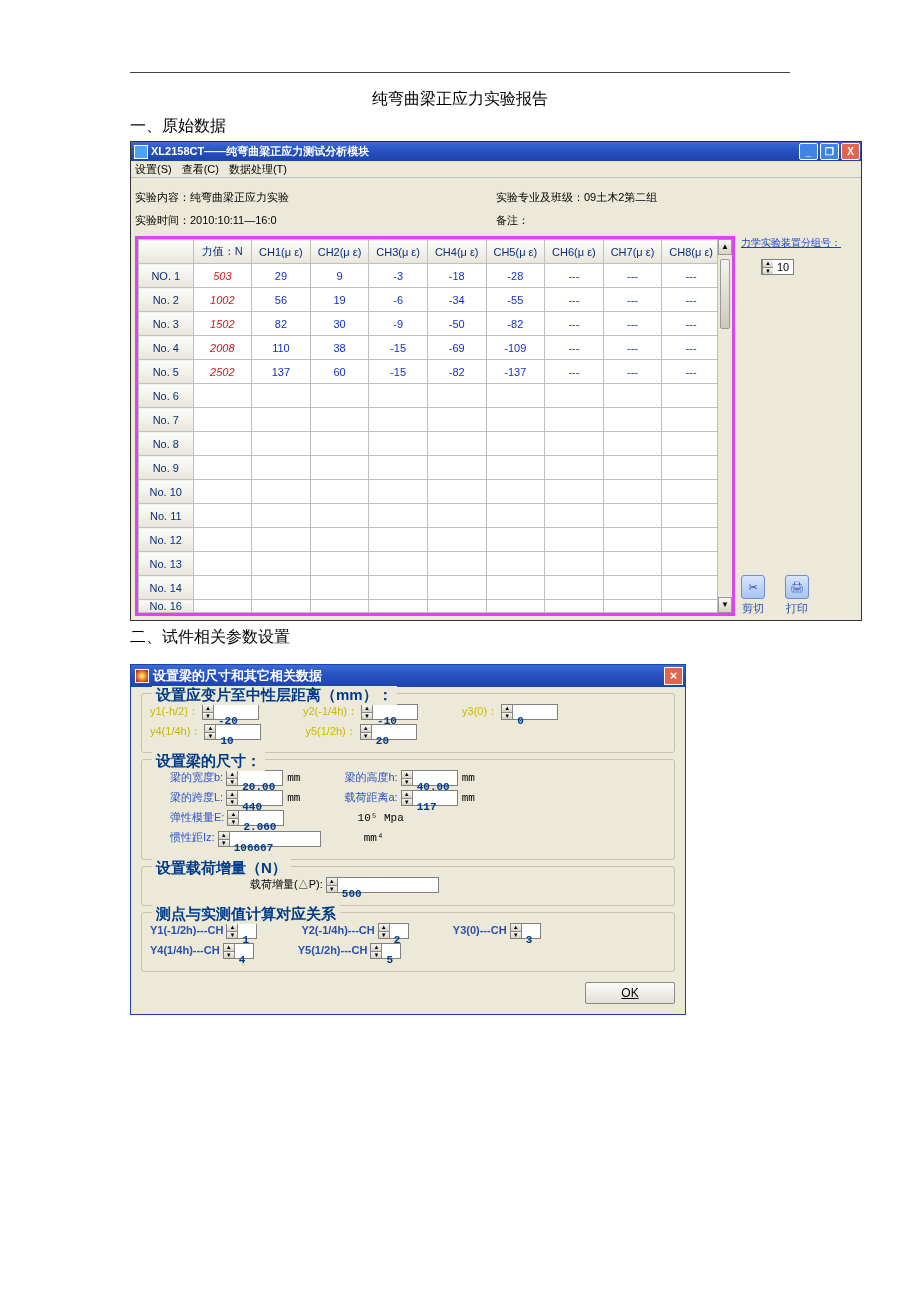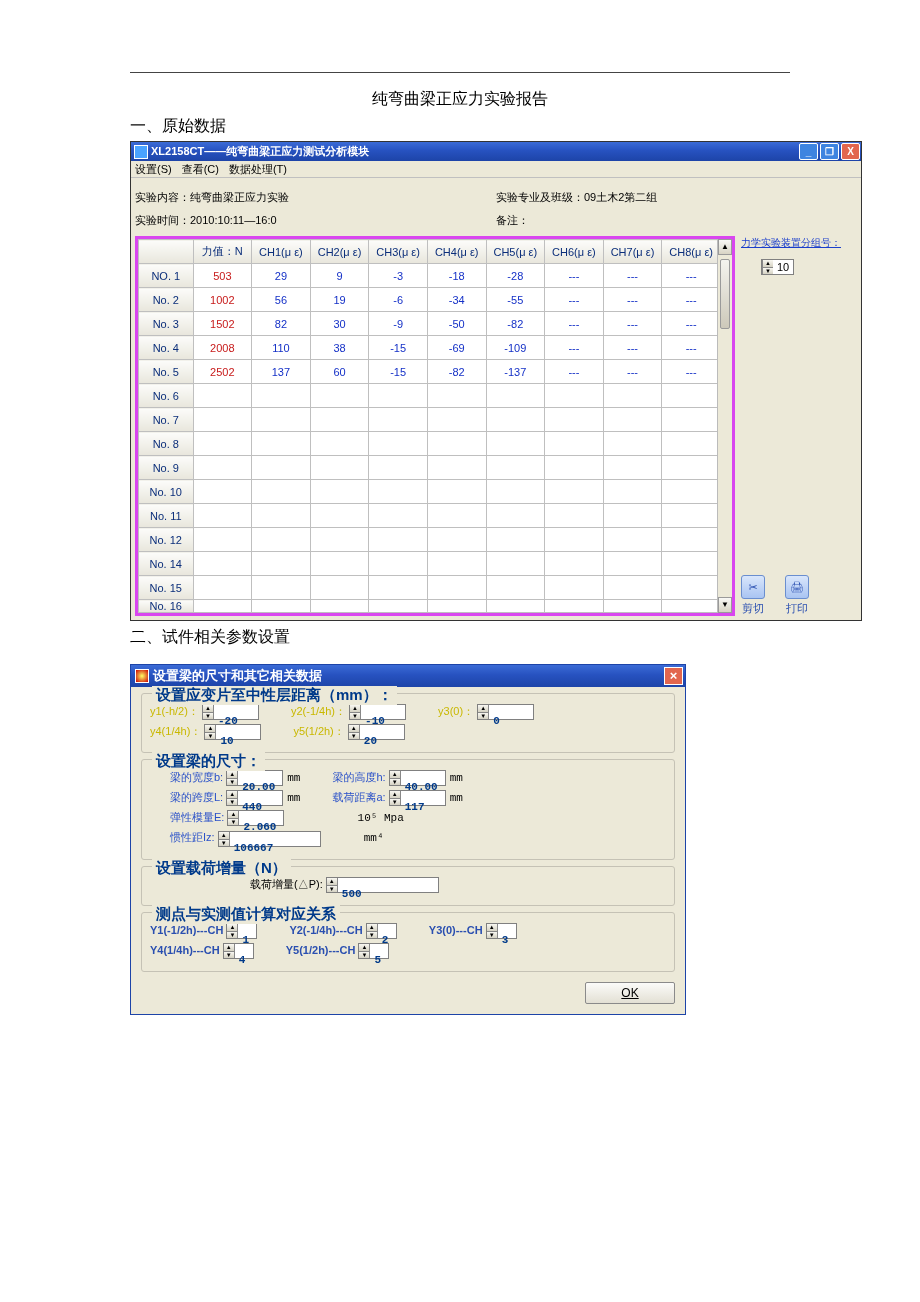--- a/index.html
+++ b/index.html
@@ -109,21 +109,21 @@
   table.data-grid th {
     background: linear-gradient(#fcfcfa, #e8e6dc);
     color: #0b2e7a;
     font-weight: normal;
   }
   table.data-grid td.row-head {
     background: linear-gradient(#fcfcfa, #e8e6dc);
     color: #0b2e7a;
     margin-top: 44px;
   }
-  td.val-red { color: #c71a1a; }
+  td.val-red { color: #c71a1a; font-style: italic; }
   td.val-blue { color: #1430c7; }
   .vscroll {
     position: absolute;
     right: 0; top: 0; bottom: 0;
     width: 15px;
     background: #ece9d8;
     border-left: 1px solid #bbb;
     display: flex; flex-direction: column; justify-content: space-between;
   }
   .vscroll-btn {
@@ -243,21 +243,21 @@
     top: -8px; left: 10px;
     background: #ece9d8;
     padding: 0 4px;
     color: #003a8a;
     font-weight: bold;
     font-size: 15px;
   }
   .frow {
     display: flex;
     flex-wrap: wrap;
-    gap: 18px 32px;
+    gap: 18px 44px;
     align-items: center;
     margin: 4px 0;
   }
   .ylabel { color: #c9b800; font-size: 11px; }
   .blabel { color: #2950c8; }
   .spin-inline {
     display: inline-flex;
     border: 1px solid #808080;
     background: #fff;
     height: 16px;
@@ -506,33 +506,33 @@
                 <td class="val-blue"></td>
                 <td class="val-blue"></td>
                 <td class="val-blue"></td>
                 <td class="val-blue"></td>
                 <td class="val-blue"></td>
                 <td class="val-blue"></td>
                 <td class="val-blue"></td>
                 <td class="val-blue"></td>
               </tr>
               <tr>
+                <td class="row-head">No. 13</td>
+                <td class="val-red"></td>
+                <td class="val-blue"></td>
+                <td class="val-blue"></td>
+                <td class="val-blue"></td>
+                <td class="val-blue"></td>
+                <td class="val-blue"></td>
+                <td class="val-blue"></td>
+                <td class="val-blue"></td>
+                <td class="val-blue"></td>
+              </tr>
+              <tr>
                 <td class="row-head">No. 14</td>
-                <td class="val-red"></td>
-                <td class="val-blue"></td>
-                <td class="val-blue"></td>
-                <td class="val-blue"></td>
-                <td class="val-blue"></td>
-                <td class="val-blue"></td>
-                <td class="val-blue"></td>
-                <td class="val-blue"></td>
-                <td class="val-blue"></td>
-              </tr>
-              <tr>
-                <td class="row-head">No. 15</td>
                 <td class="val-red"></td>
                 <td class="val-blue"></td>
                 <td class="val-blue"></td>
                 <td class="val-blue"></td>
                 <td class="val-blue"></td>
                 <td class="val-blue"></td>
                 <td class="val-blue"></td>
                 <td class="val-blue"></td>
                 <td class="val-blue"></td>
               </tr>

